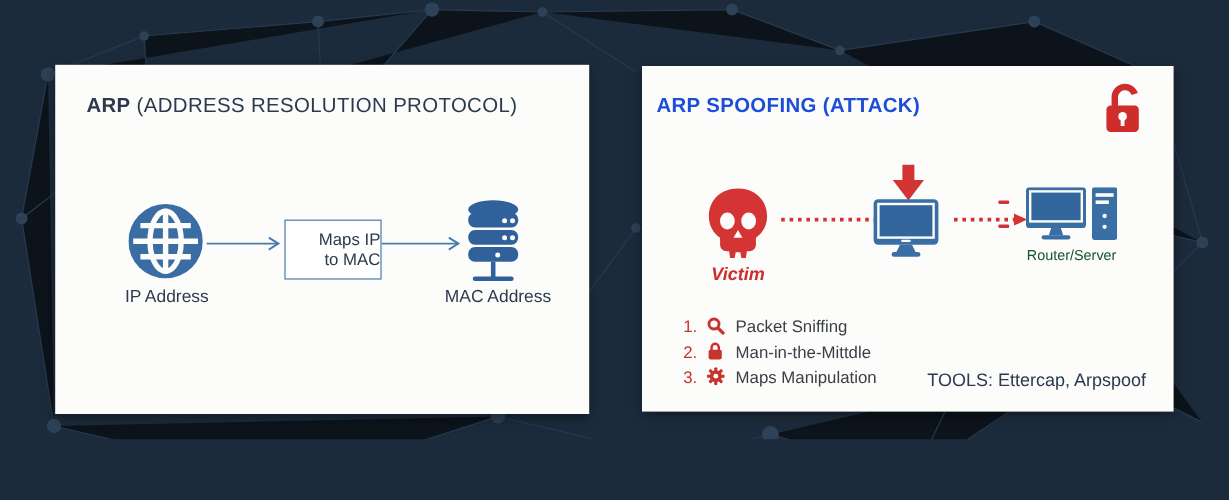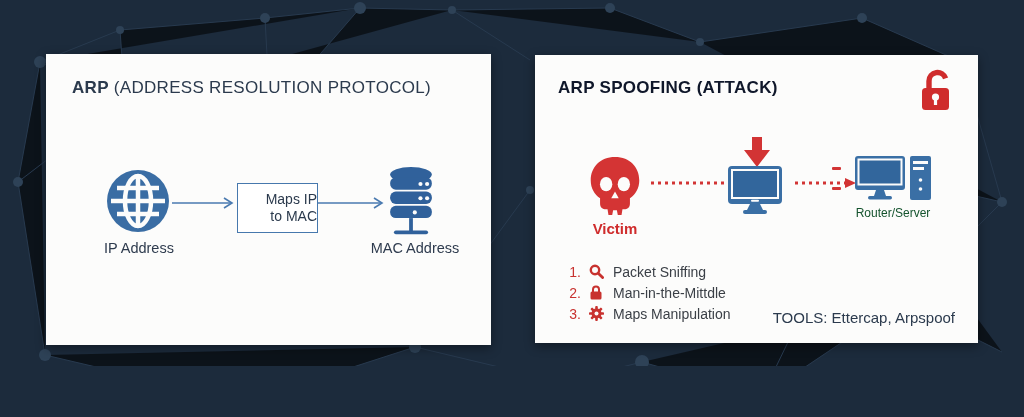--- a/index.html
+++ b/index.html
@@ -8,21 +8,21 @@
 
   .stage { position:relative; width:1024px; height:366px; overflow:hidden; background:#1c2b3c; }
   .net-bg { position:absolute; inset:0; }
 
   .card { position:absolute; background:#fcfcfb; box-shadow:0 3px 10px rgba(0,0,0,.4); }
   .card-left  { left:46px;  top:54px; width:445px; height:291px; }
   .card-right { left:535px; top:55px; width:443px; height:288px; }
 
   .card-title { position:absolute; left:26px; top:24px; font-size:17px; letter-spacing:.3px; color:#2b3a4d; white-space:nowrap; }
   .card-title .b { font-weight:bold; }
-  .card-title-red { position:absolute; left:23px; top:23px; font-size:17px; font-weight:bold; letter-spacing:.3px; color:#0f172a; white-space:nowrap; }
+  .card-title-red { position:absolute; left:12px; top:23px; font-size:17px; font-weight:bold; letter-spacing:.3px; color:#1d4ed8; white-space:nowrap; }
 
   .abs { position:absolute; }
   .caption { font-size:14.5px; color:#2e3b4e; text-align:center; }
   .caption-red { font-size:15px; color:#cf2c2c; font-weight:bold; text-align:center; }
 
   .map-box { position:absolute; left:191px; top:129px; width:81px; height:50px;
              border:1.5px solid #4678ad; background:#fff; display:flex; flex-direction:column;
              align-items:flex-end; justify-content:center; font-size:14px; color:#2b3a4d; line-height:1.25; }
 
   .steps { position:absolute; left:26px; top:206px; }
@@ -145,21 +145,21 @@
     </span>
 
     <span class="abs" style="left:52px; top:99px;">
       <svg width="56" height="64" viewBox="0 0 60 66">
         <path fill="#d43434" d="M30,2 C14,2 4,13 4,27 c0,8 4,15 10,19 v6 c0,4 3,6 6,6 h2 l1,6 h4 l1,-5 h4 l1,5 h4 l1,-6 h2 c3,0 6,-2 6,-6 v-6 c6,-4 10,-11 10,-19 C56,13 46,2 30,2 Z"></path>
         <ellipse cx="20.5" cy="31" rx="6.6" ry="7.6" fill="#fcfcfb"></ellipse>
         <ellipse cx="39.5" cy="31" rx="6.6" ry="7.6" fill="#fcfcfb"></ellipse>
         <path d="M30,39 l-4,7 h8 Z" fill="#fcfcfb"></path>
       </svg>
     </span>
-    <div class="abs caption-red" style="left:32px; top:165px; width:96px;">Victim</div>
+    <div class="abs caption-red" style="left:32px; top:165px; width:96px;font-style:italic;">Victim</div>
 
     <svg class="abs" style="left:114px; top:122px;" width="86" height="12" viewBox="0 0 86 12">
       <line x1="2" y1="6" x2="84" y2="6" stroke="#d23434" stroke-width="3" stroke-dasharray="3 4"></line>
     </svg>
 
     <span class="abs" style="left:209px; top:82px;">
       <svg width="26" height="30" viewBox="0 0 26 30">
         <polygon points="8,0 18,0 18,13 26,13 13,30 0,13 8,13" fill="#d23434"></polygon>
       </svg>
     </span>

